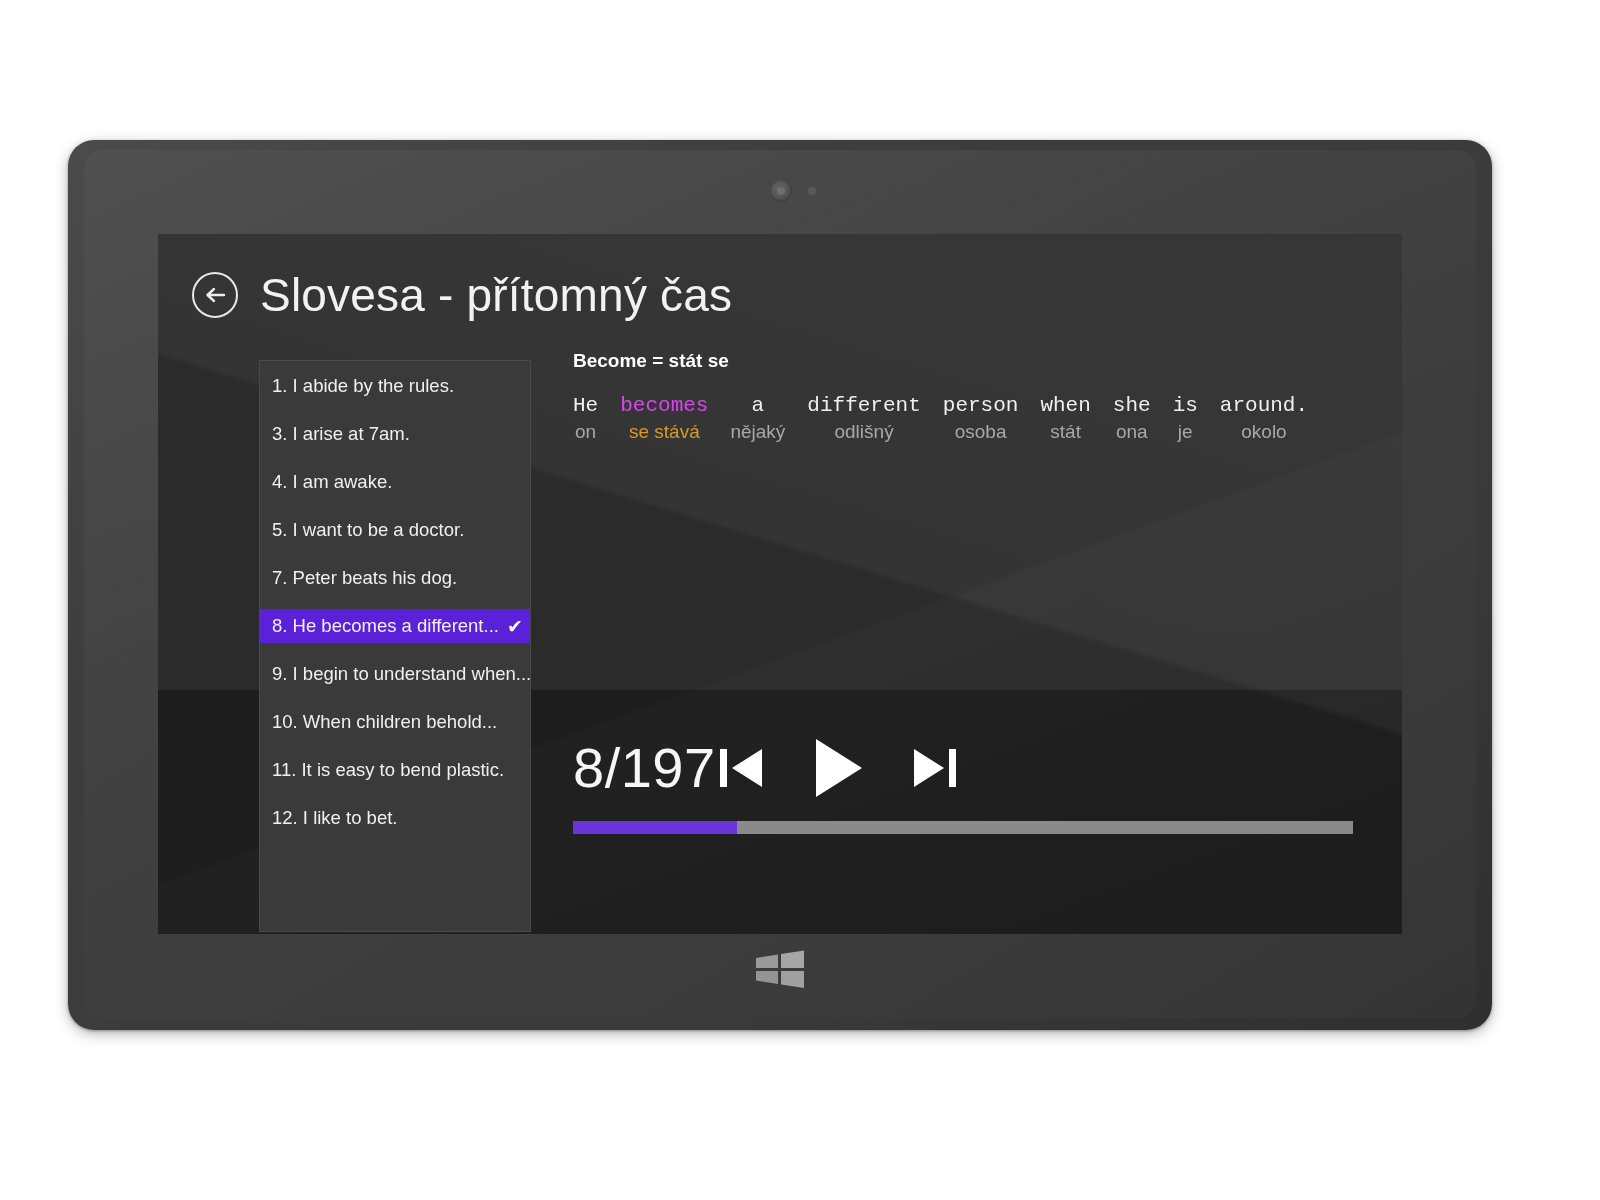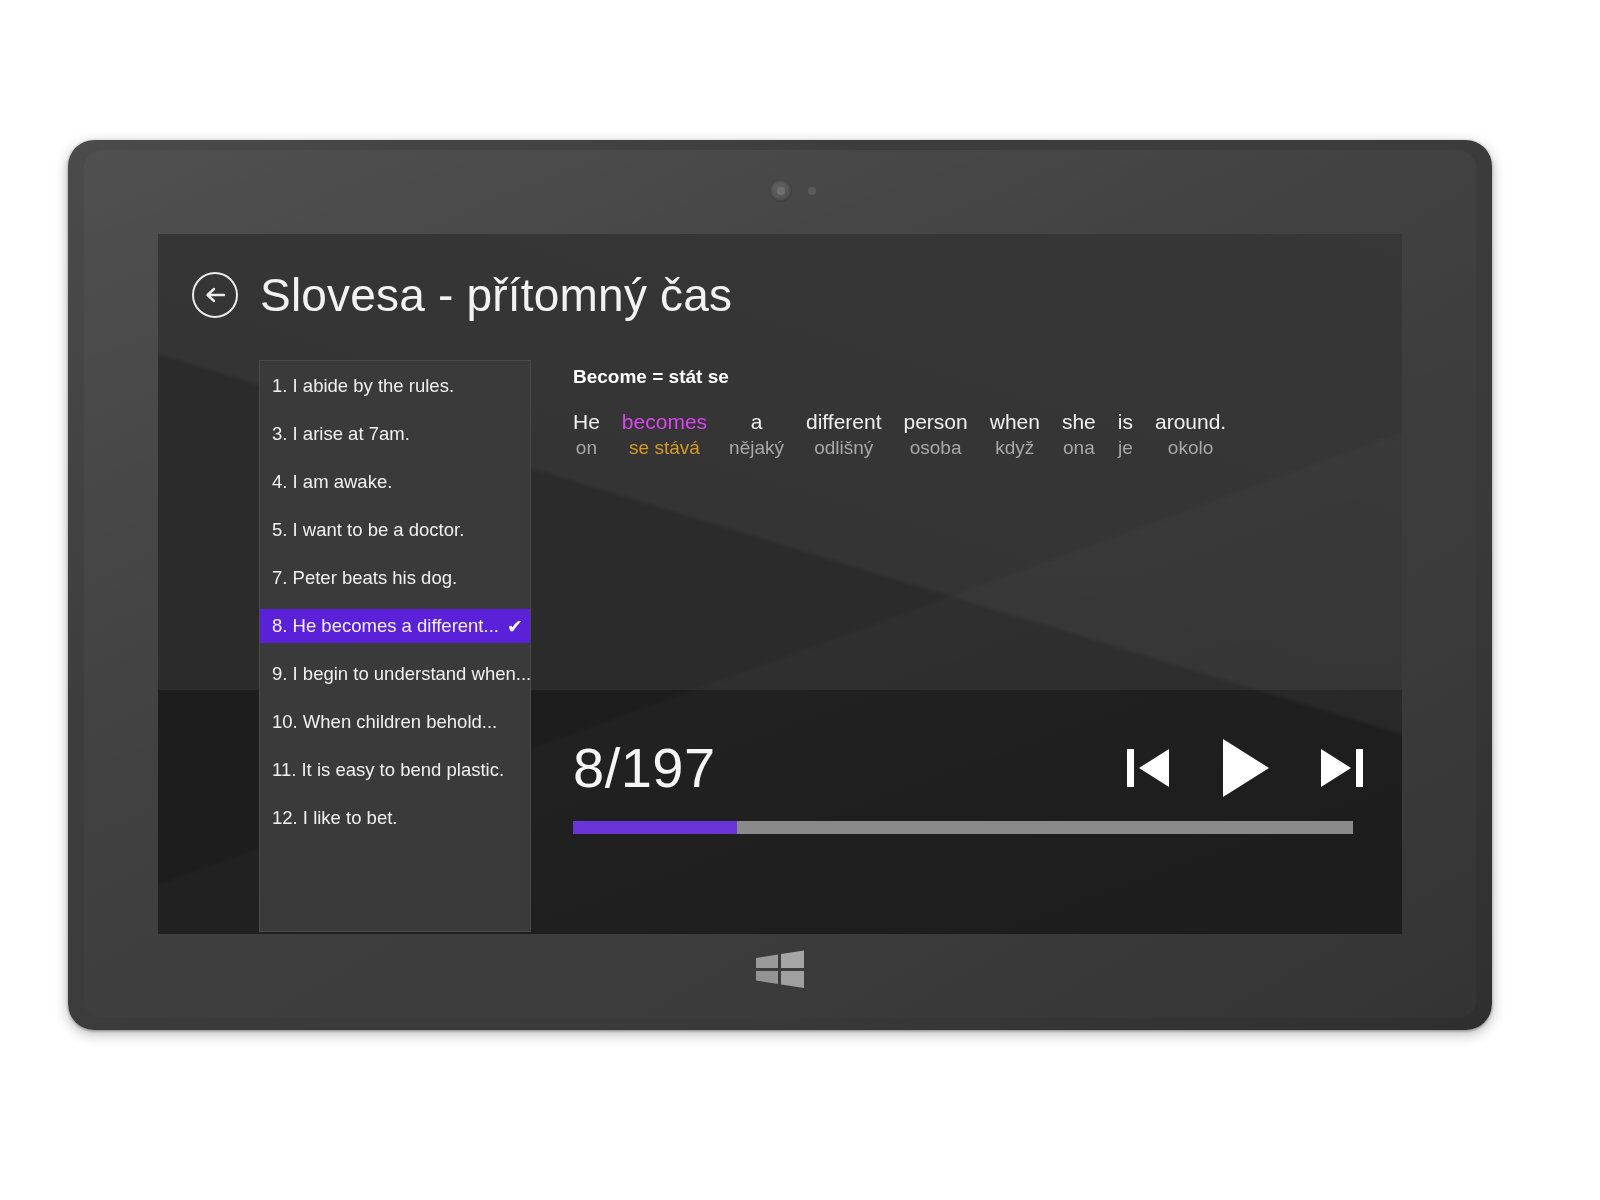--- a/index.html
+++ b/index.html
@@ -215,21 +215,21 @@
     margin-left: auto;
     font-size: 19px;
     color: #ffffff;
     padding-left: 8px;
   }
 
   
   .translation {
     position: absolute;
     left: 415px;
-    top: 132px;
+    top: 116px;
     z-index: 5;
   }
   .verb-line {
     color: #ffffff;
     font-size: 19px;
     font-weight: 700;
     margin-bottom: 22px;
     white-space: nowrap;
   }
   .word-row {
@@ -241,20 +241,21 @@
     display: flex;
     flex-direction: column;
     align-items: center;
   }
   .word-en {
     color: #efefef;
     font-size: 21px;
     font-weight: 400;
     line-height: 1.15;
     white-space: nowrap;
+    font-family: Liberation Mono, monospace;
   }
   .word-cz {
     color: #a8a8a8;
     font-size: 19px;
     font-weight: 400;
     line-height: 1.2;
     margin-top: 3px;
     white-space: nowrap;
   }
   .word-pair.highlight .word-en { color: #d946ef; }
@@ -264,21 +265,21 @@
   .player {
     position: absolute;
     left: 415px;
     top: 495px;
     width: 800px;
     z-index: 5;
   }
   .player-row {
     display: flex;
     align-items: center;
-    justify-content: space-between;
+    justify-content: flex-start;
     height: 78px;
   }
   .counter {
     color: #f6f6f6;
     font-size: 56px;
     font-weight: 300;
     line-height: 1;
     letter-spacing: 0.5px;
   }
   .transport {
@@ -386,21 +387,21 @@
           <div class="word-pair">
             <div class="word-en">different</div>
             <div class="word-cz">odlišný</div>
           </div>
           <div class="word-pair">
             <div class="word-en">person</div>
             <div class="word-cz">osoba</div>
           </div>
           <div class="word-pair">
             <div class="word-en">when</div>
-            <div class="word-cz">když</div>
+            <div class="word-cz">stát</div>
           </div>
           <div class="word-pair">
             <div class="word-en">she</div>
             <div class="word-cz">ona</div>
           </div>
           <div class="word-pair">
             <div class="word-en">is</div>
             <div class="word-cz">je</div>
           </div>
           <div class="word-pair">

